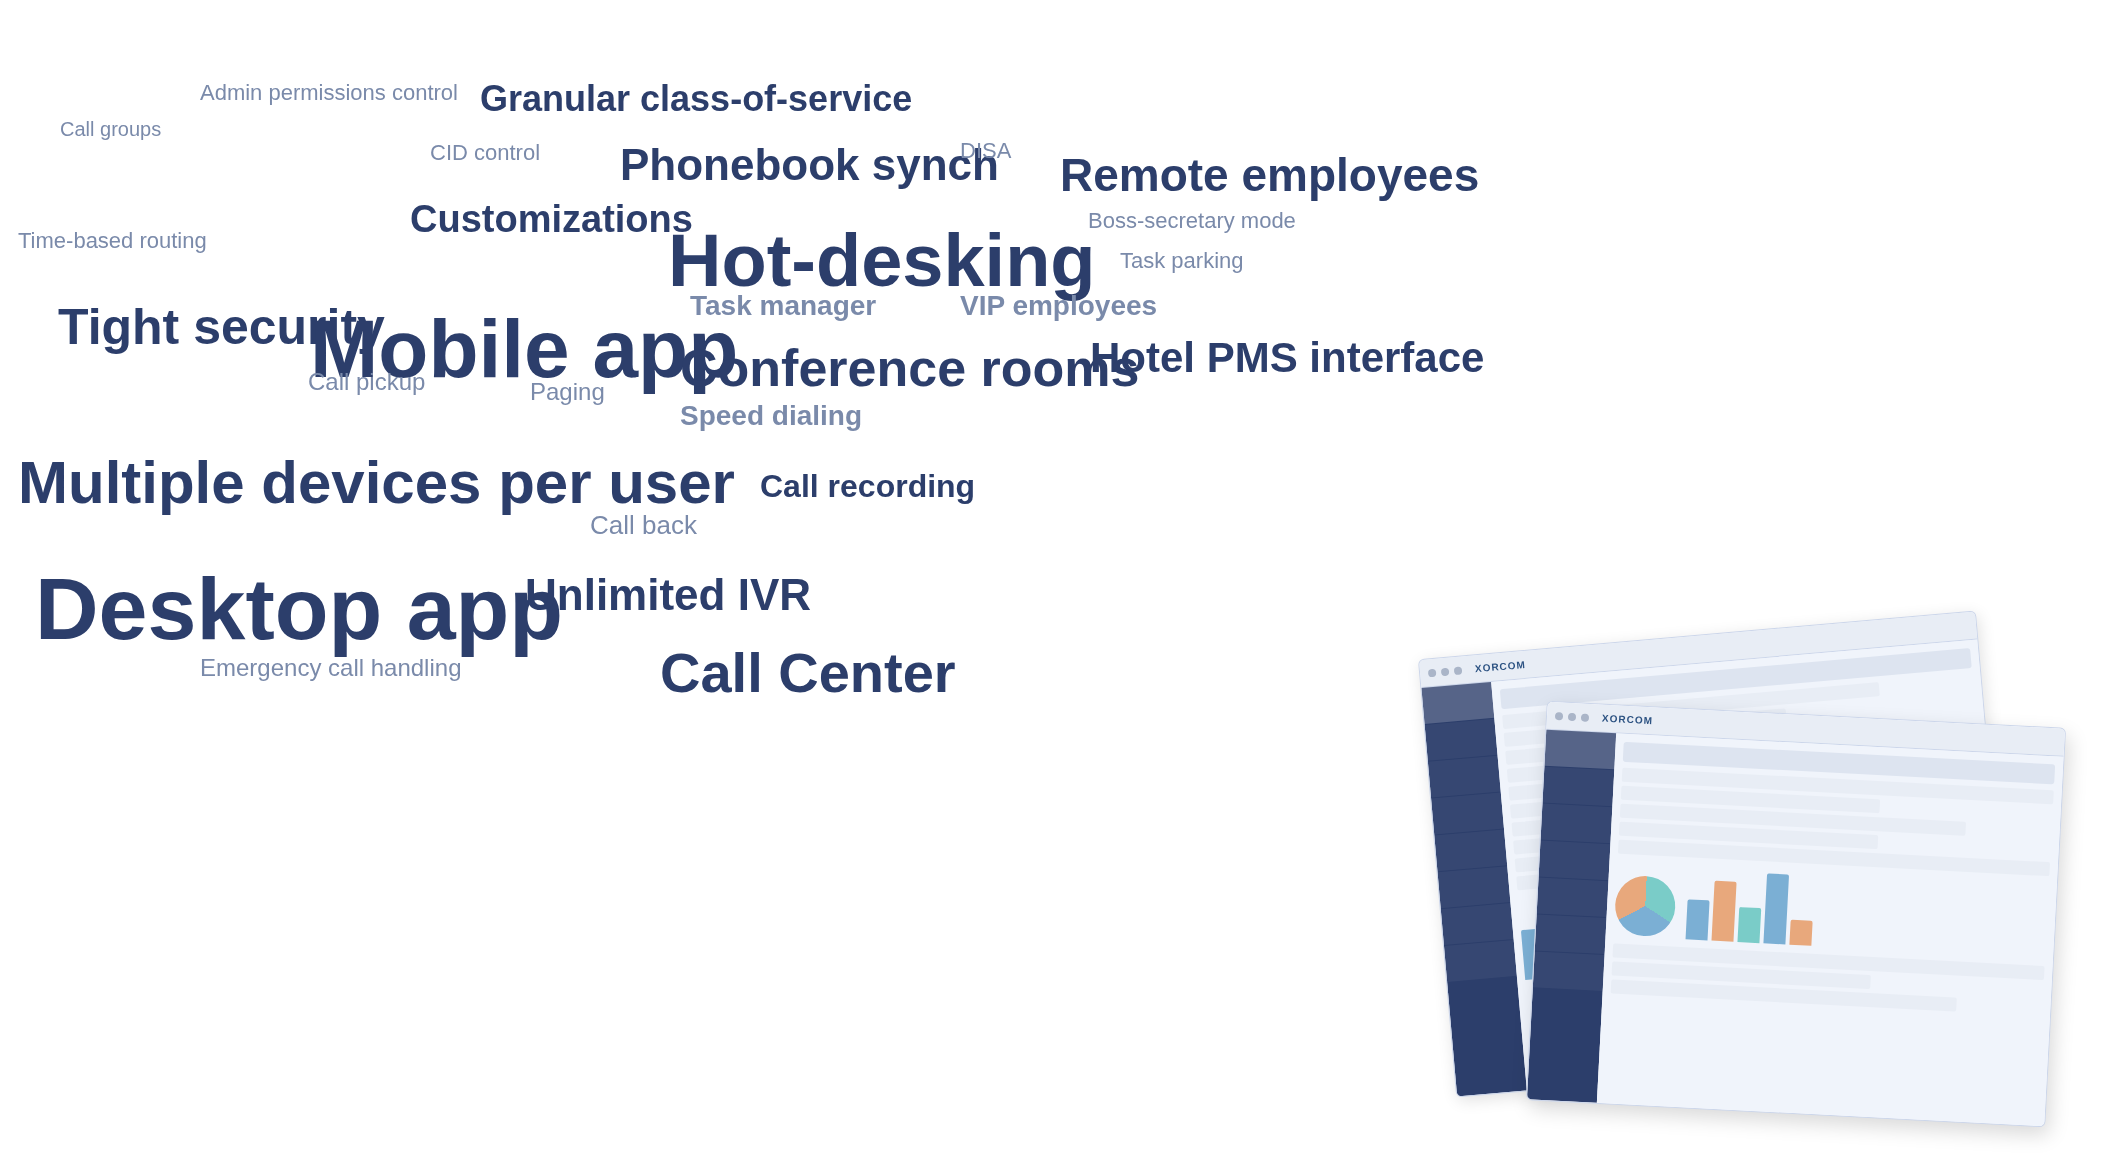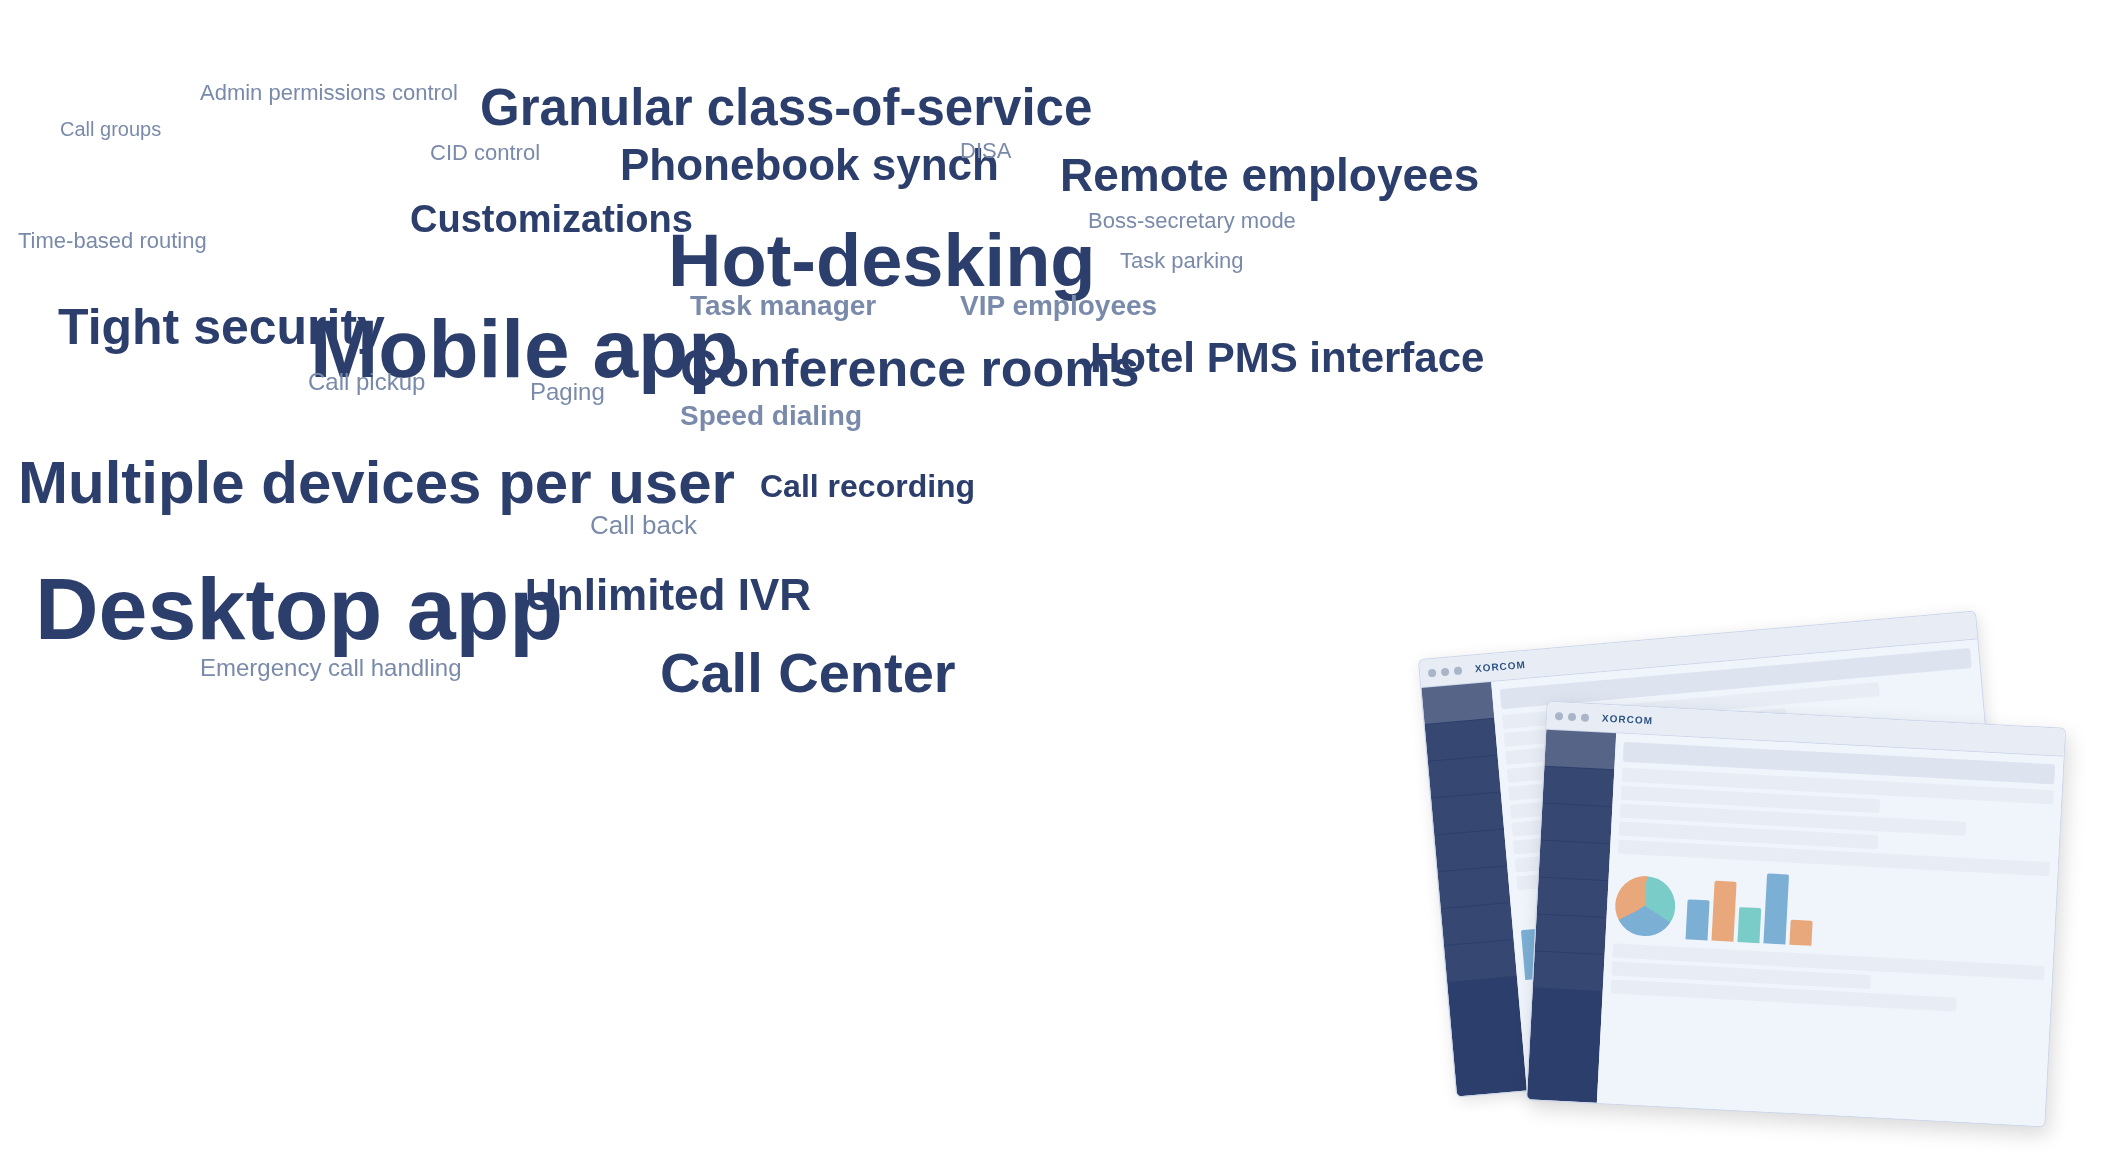--- a/index.html
+++ b/index.html
@@ -124,21 +124,21 @@
       background: conic-gradient(#7accc8 0deg 120deg, #7bafd4 120deg 240deg, #e8a87c 240deg 360deg);
       margin-top: 8px;
     }
   </style>
 </head>
 <body>
 
 <div class="word-cloud" id="wordCloud">
     <span class="word light" style="font-size: 22px; font-weight: 400; left: 200px; top: 80px;">Admin permissions control</span>
     <span class="word light" style="font-size: 20px; font-weight: 400; left: 60px; top: 118px;">Call groups</span>
-    <span class="word" style="font-size: 51px; font-weight: 700; left: 480px; top: 78px;">Granular class-of-service</span>
+    <span class="word" style="font-size: 36px; font-weight: 700; left: 480px; top: 78px;">Granular class-of-service</span>
     <span class="word light" style="font-size: 22px; font-weight: 400; left: 430px; top: 140px;">CID control</span>
     <span class="word" style="font-size: 44px; font-weight: 700; left: 620px; top: 140px;">Phonebook synch</span>
     <span class="word light" style="font-size: 22px; font-weight: 400; left: 960px; top: 138px;">DISA</span>
     <span class="word" style="font-size: 46px; font-weight: 700; left: 1060px; top: 148px;">Remote employees</span>
     <span class="word" style="font-size: 38px; font-weight: 600; left: 410px; top: 198px;">Customizations</span>
     <span class="word" style="font-size: 74px; font-weight: 700; left: 668px; top: 218px;">Hot-desking</span>
     <span class="word light" style="font-size: 22px; font-weight: 400; left: 1088px; top: 208px;">Boss-secretary mode</span>
     <span class="word light" style="font-size: 22px; font-weight: 400; left: 18px; top: 228px;">Time-based routing</span>
     <span class="word light" style="font-size: 22px; font-weight: 400; left: 1120px; top: 248px;">Task parking</span>
     <span class="word" style="font-size: 50px; font-weight: 700; left: 58px; top: 298px;">Tight security</span>

